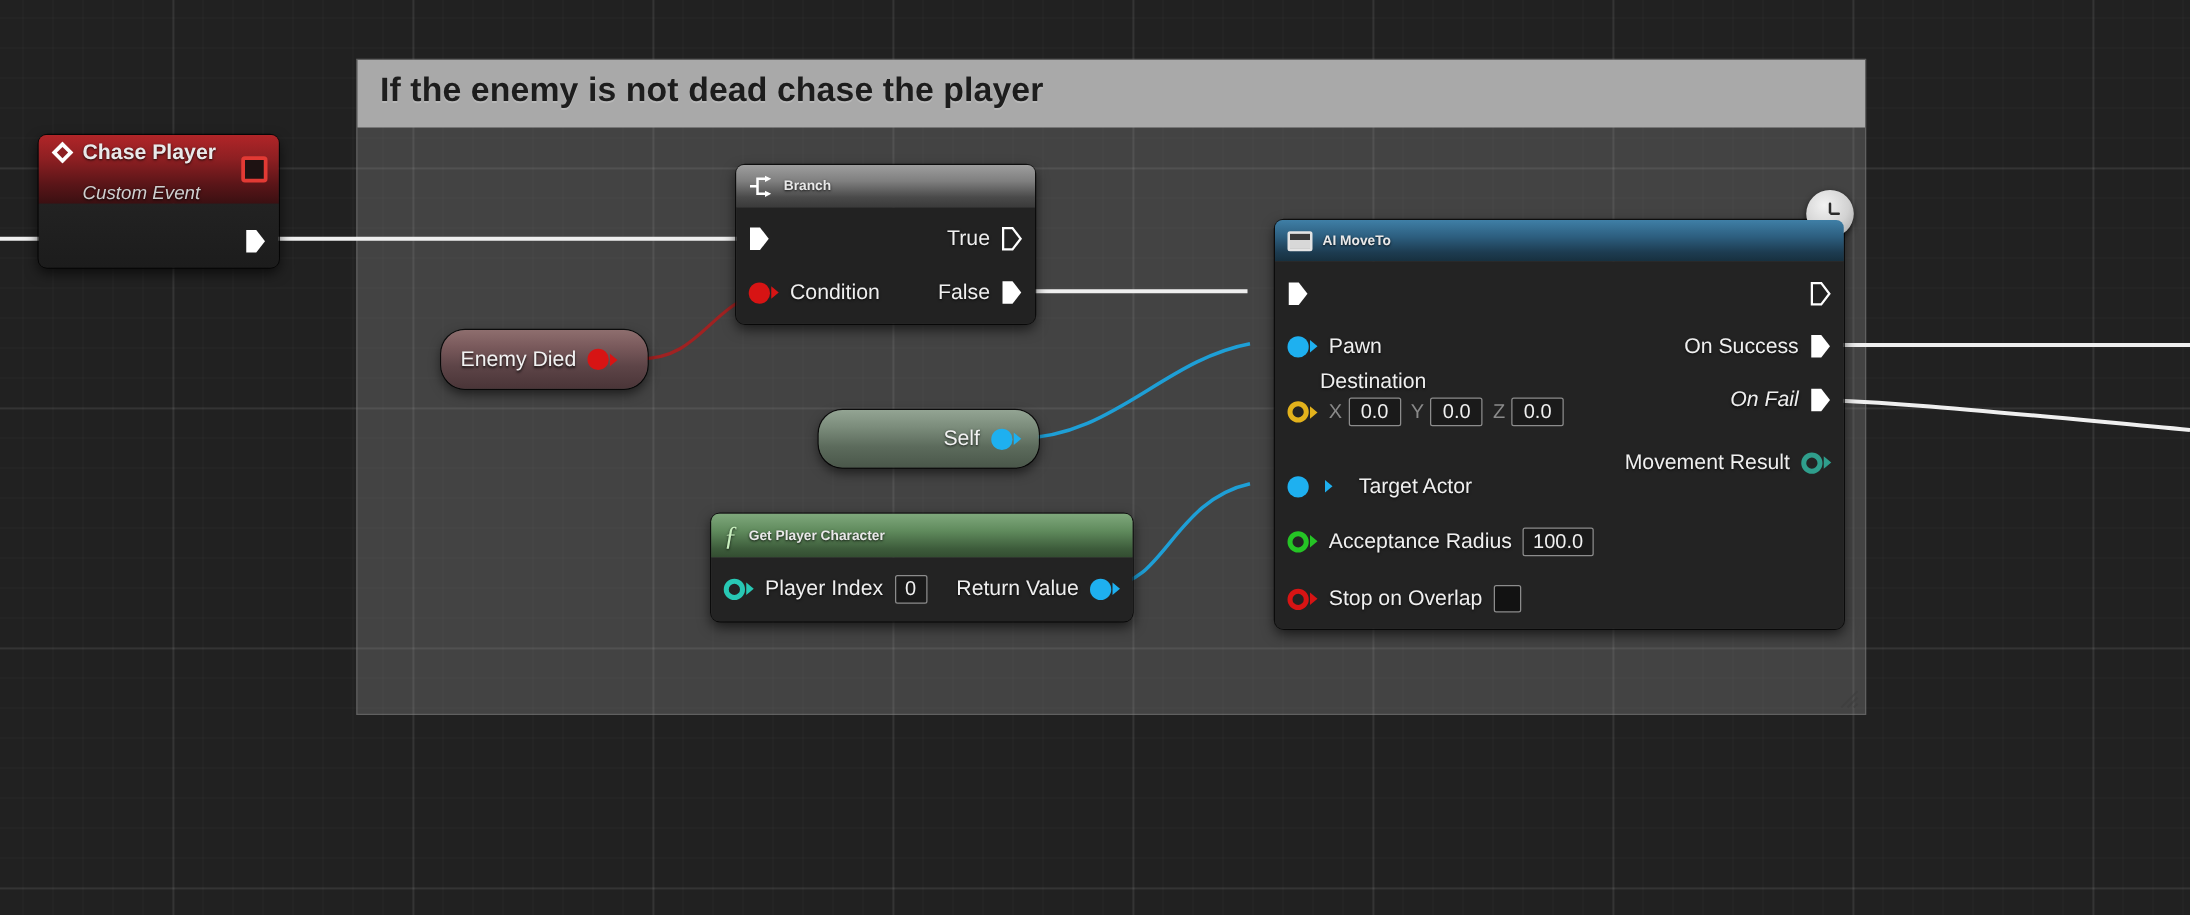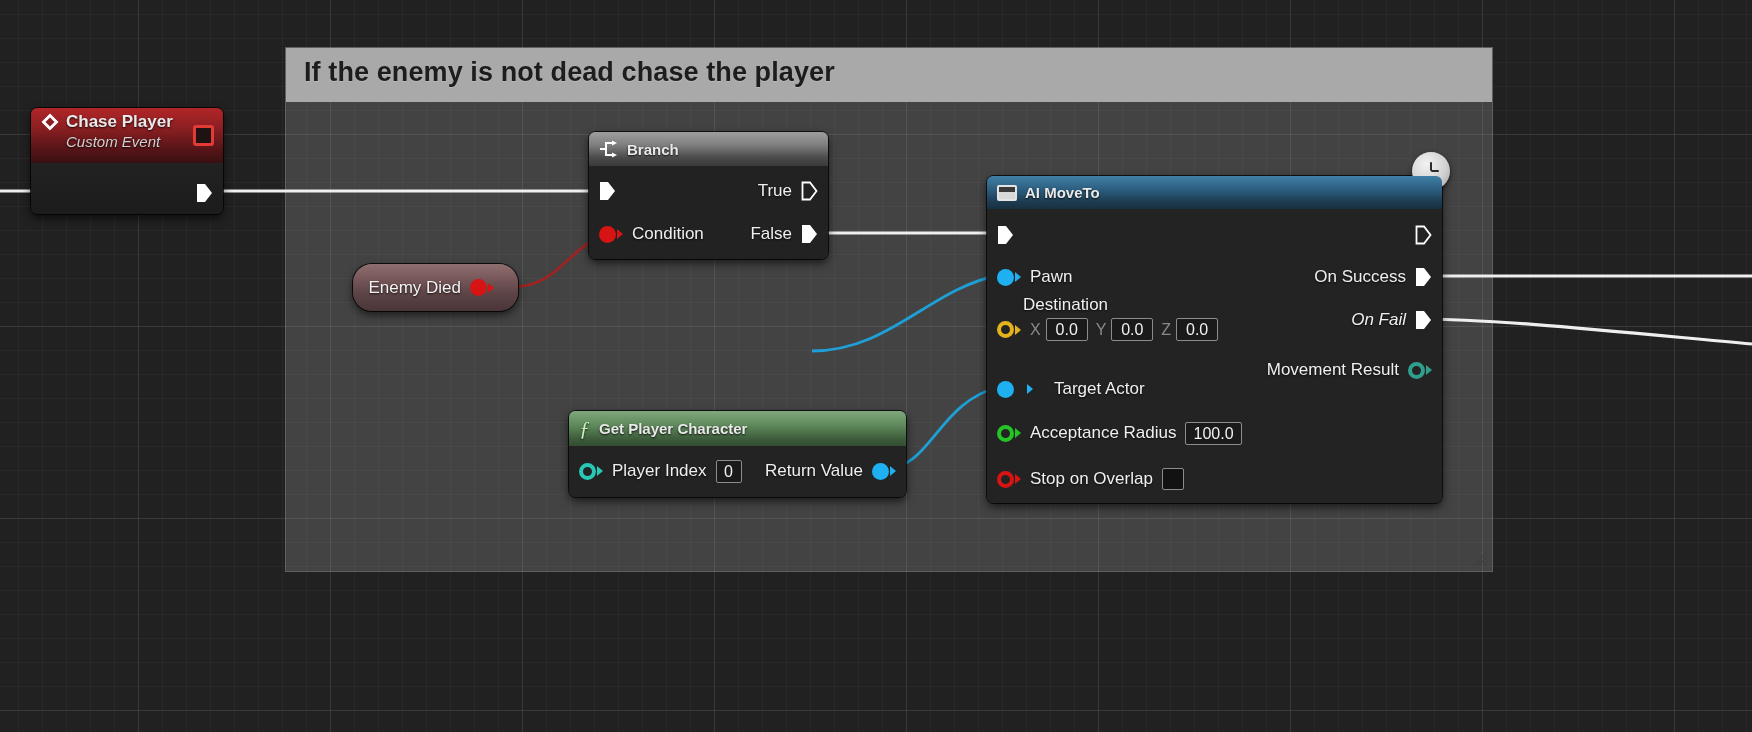--- a/index.html
+++ b/index.html
@@ -33,49 +33,49 @@
 
   
   #wires{position:absolute;inset:0;pointer-events:none;}
 
   
   .node{position:absolute;border-radius:7px;
         box-shadow:0 4px 10px rgba(0,0,0,.65), 0 0 0 1px rgba(0,0,0,.75);
         box-sizing:border-box;}
   .node-head{position:relative;height:34px;border-radius:6px 6px 0 0;
         display:flex;align-items:center;padding:0 10px;overflow:hidden;}
-  .node-head .ttl{font-size:15px;font-weight:bold;color:#e9e9e9;
+  .node-head .ttl{font-size:11px;font-weight:bold;color:#e9e9e9;
         text-shadow:0 1px 2px rgba(0,0,0,.85);white-space:nowrap;}
   .node-head .sub{font-size:15px;font-style:italic;color:#cfcfcf;
         text-shadow:0 1px 2px rgba(0,0,0,.85);}
   .node-body{position:relative;background:#232323;border-radius:0 0 6px 6px;}
 
   
   #node-event{left:31px;top:108px;width:192px;height:106px;}
   #node-event .node-head{height:55px;padding:0 8px 0 10px;align-items:flex-start;
         background:linear-gradient(180deg,#b12528 0%,#8d1f22 35%,#5a1518 72%,#3a1012 100%);
         border-radius:6px 6px 0 0;}
   #node-event .headtext{display:flex;flex-direction:column;justify-content:center;
         padding-top:4px;}
   #node-event .ttl{font-size:17px;}
-  #node-event .sub{margin-top:1px;}
+  #node-event .sub{margin-top:14px;}
   #node-event .node-body{height:51px;
         background:linear-gradient(180deg,#222222 0%,#1c1c1c 100%);}
   .diamond-icon{width:18px;height:18px;margin-right:7px;margin-top:5px;flex:0 0 auto;}
   .evt-sq{position:absolute;right:9px;top:17px;width:21px;height:21px;border-radius:3px;
         border:3px solid #e23a34;background:#1e1212;box-sizing:border-box;}
 
   
   #node-branch{left:589px;top:132px;width:239px;height:127px;}
   #node-branch .node-head{
         background:linear-gradient(180deg,#9e9e9e 0%,#7f7f7f 38%,#4a4a4a 76%,#3a3a3a 100%);}
   #node-branch .node-body{height:93px;background:#222222;}
 
   
-  #node-aimoveto{left:987px;top:176px;width:455px;height:327px;}
+  #node-aimoveto{left:1020px;top:176px;width:455px;height:327px;}
   #node-aimoveto .node-head{height:33px;
         background:linear-gradient(180deg,#3f7fa6 0%,#2d5f80 40%,#1d3c51 78%,#17303f 100%);}
   #node-aimoveto .node-body{height:294px;background:#232323;}
   .latent-clock{position:absolute;right:-8px;top:-24px;width:38px;height:38px;border-radius:50%;
         background:radial-gradient(circle at 38% 32%, #f2f2f2 0%, #d2d2d2 55%, #9f9f9f 100%);
         box-shadow:0 2px 5px rgba(0,0,0,.7);}
   .latent-clock .hand-h,.latent-clock .hand-m{position:absolute;background:#2a2a2a;border-radius:1px;}
   .latent-clock .hand-h{left:50%;top:50%;width:2px;height:9px;margin-left:-1px;margin-top:-9px;}
   .latent-clock .hand-m{left:50%;top:50%;width:8px;height:2px;margin-top:-1px;}
   .node-icon-box{width:20px;height:16px;margin-right:8px;flex:0 0 auto;
@@ -222,20 +222,25 @@
 
     </div>
   </div>
 
   <div class="pill" id="node-enemydied">
     <span class="lbl">Enemy Died</span>
     <span class="dot filled" style="background:#d71414;"></span>
     <span class="dot-arrow" style="border-left:6px solid #d71414;"></span>
   </div>
 
+  <div class="pill" id="node-self">
+    <span class="lbl">Self</span>
+    <span class="dot filled" style="background:#1eb0f0;"></span>
+    <span class="dot-arrow" style="border-left:6px solid #1eb0f0;"></span>
+  </div>
 
   <div class="node" id="node-getplayer">
     <div class="node-head">
       <span class="f-icon">ƒ</span>
       <span class="ttl">Get Player Character</span>
     </div>
     <div class="node-body">
 
       <div class="row left" style="top:12px;">
         <span class="dot hollow" style="color:#28c8b4;"></span>

